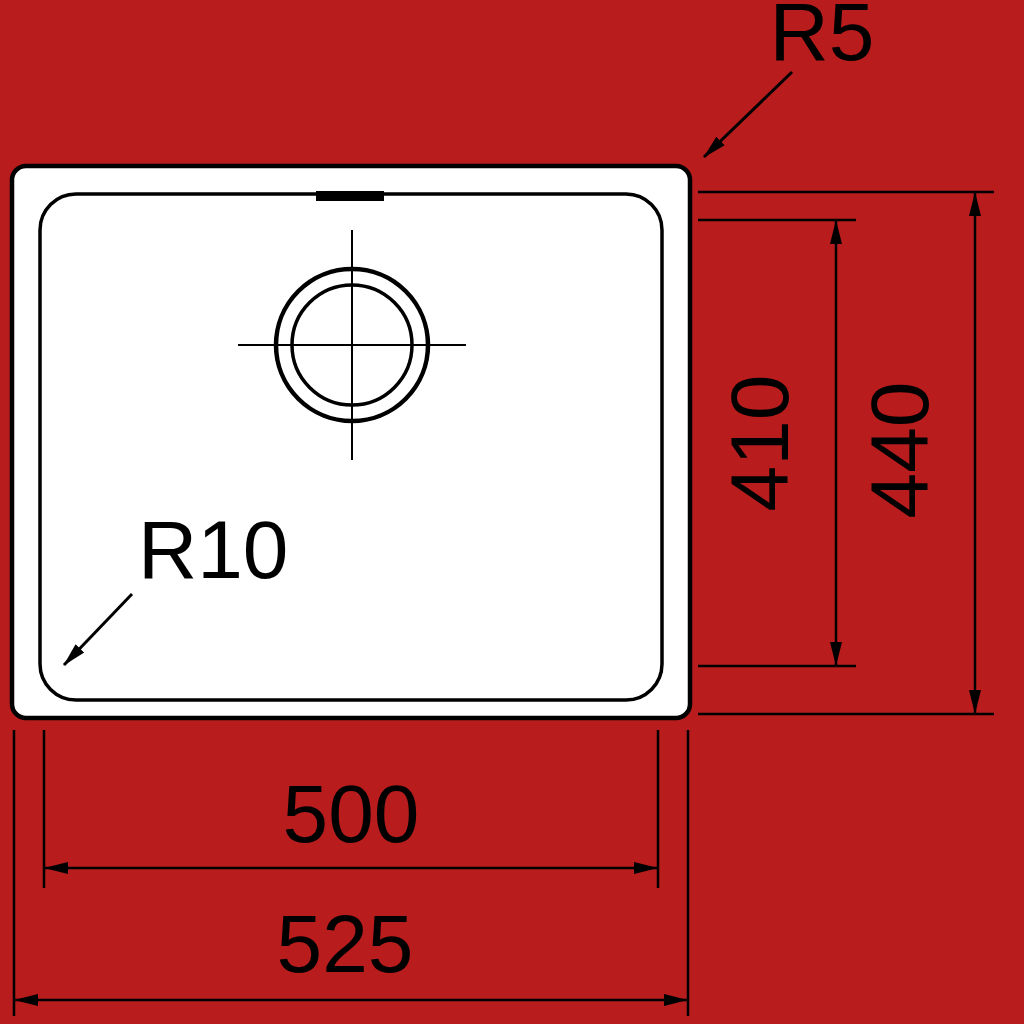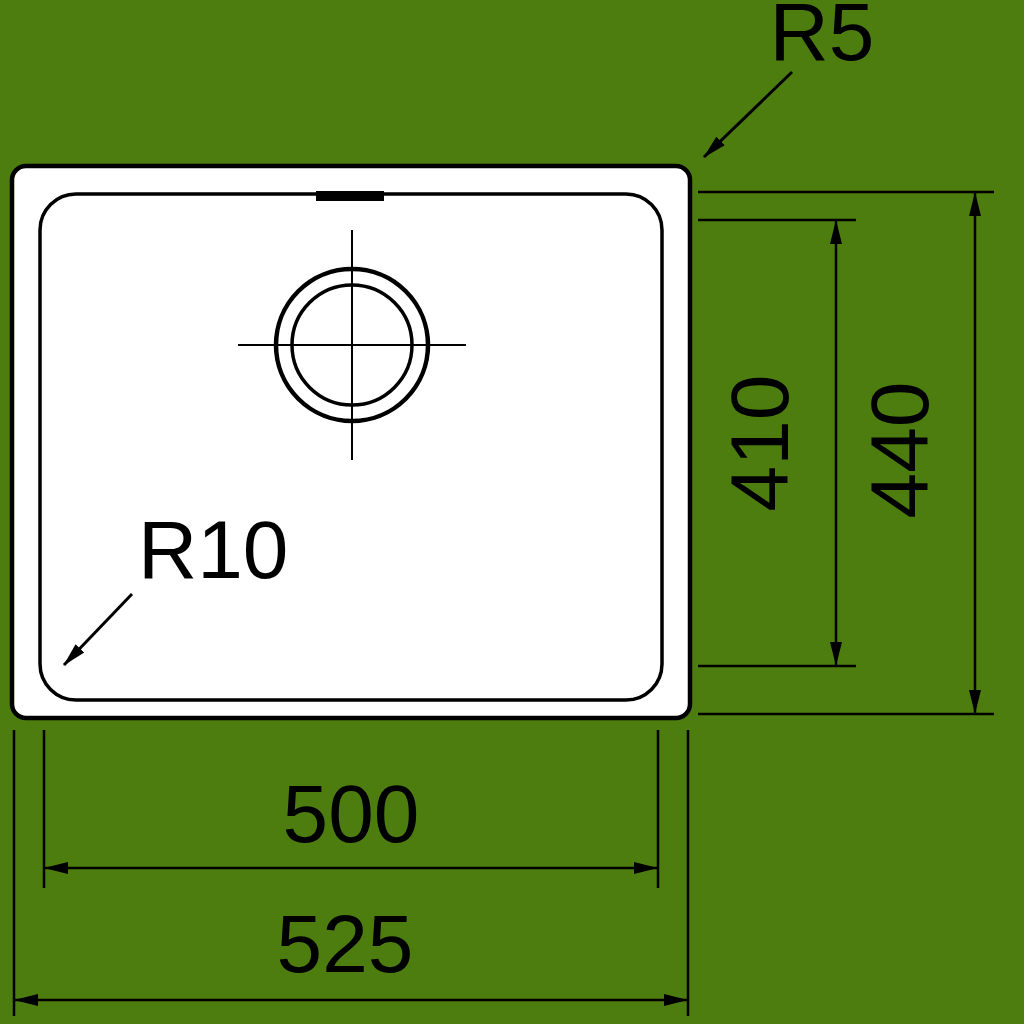--- a/index.html
+++ b/index.html
@@ -7,21 +7,21 @@
     padding: 0;
     width: 1024px;
     height: 1024px;
     background: #ffffff;
     font-family: "Liberation Sans", sans-serif;
   }
   .stage {
     position: relative;
     width: 1024px;
     height: 1024px;
-    background: #4d7c0f;
+    background: #b91c1c;
     overflow: hidden;
   }
   svg { display: block; }
   .outline {
     fill: #ffffff;
     stroke: #000000;
   }
   .thin {
     fill: none;
     stroke: #000000;

